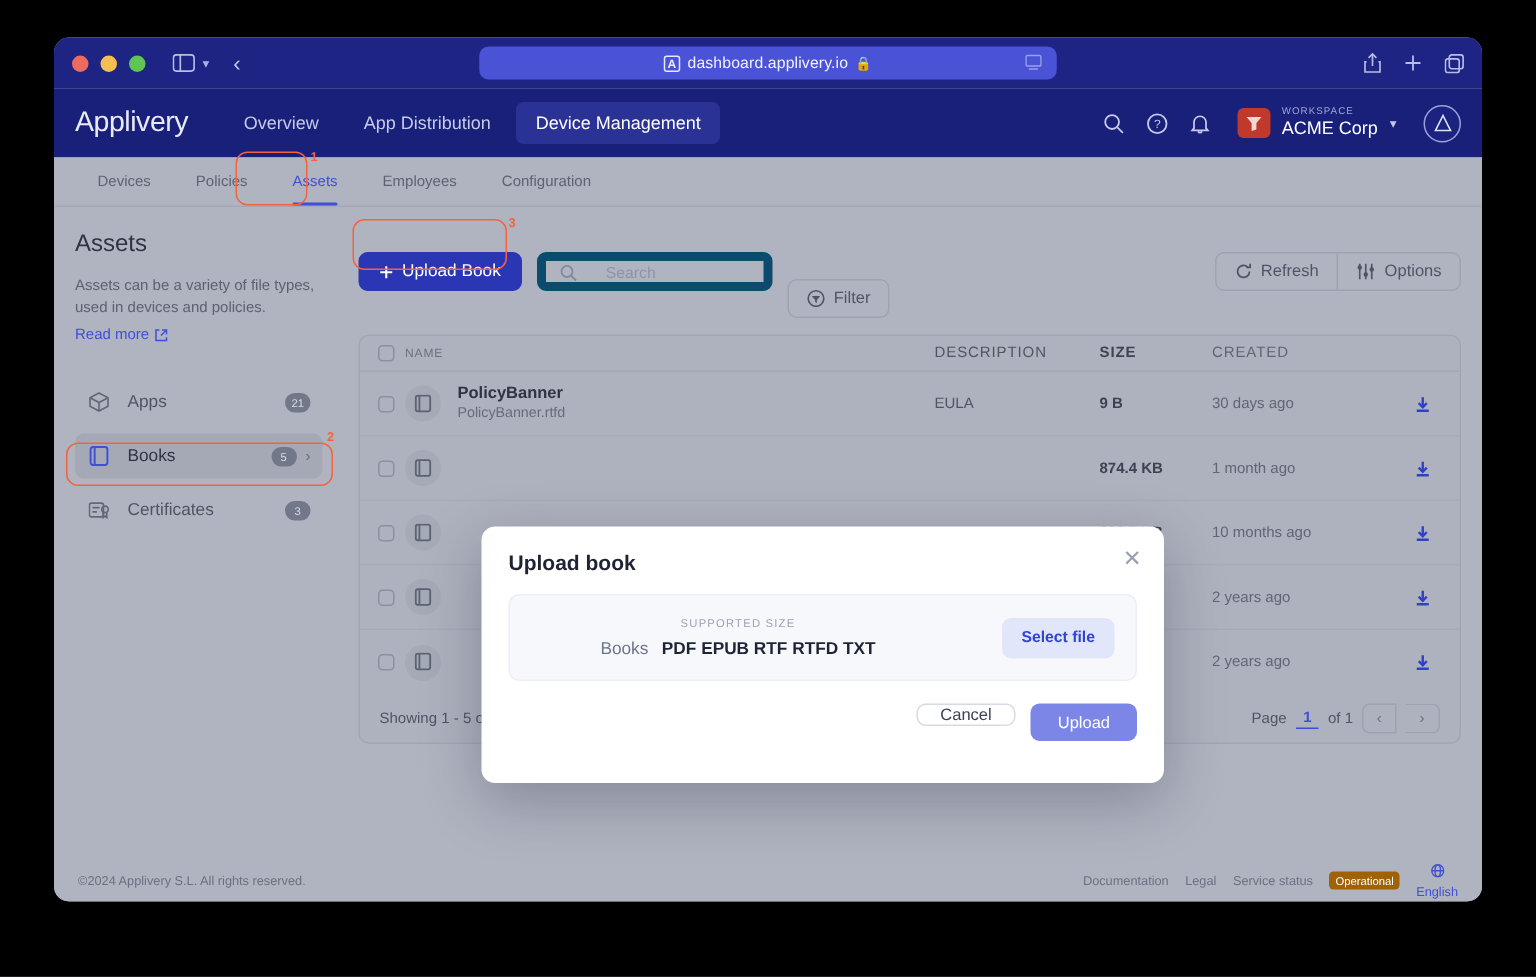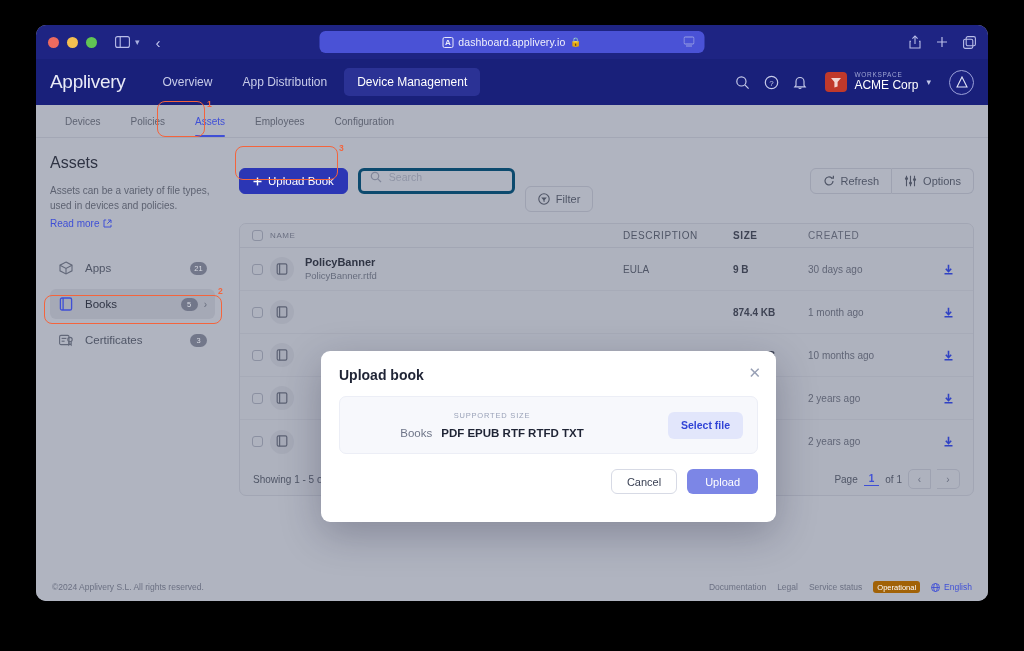--- a/index.html
+++ b/index.html
@@ -231,24 +231,24 @@
     border: 1px solid #2b36b5;
     color: #fff;
     font-size: 11.5px;
     height: 26px;
     padding: 0 13px;
     border-radius: 6px;
     display: flex; align-items: center; gap: 6px;
   }
   .search-box {
     width: 157px; height: 26px;
-    border: 3px solid #0c4a6e;
+    border: 6px solid #0c4a6e;
     border-radius: 6px;
-    display: flex; align-items: flex-start;
-    gap: 7px; padding: 0 9px;
+    display: flex; align-items: flex-end;
+    gap: 19px; padding: 0 9px;
     color: #82879a;
   }
   .search-box input {
     border: none; background: transparent; outline: none;
     font-size: 10.5px; color: #5d6271;
     font-family: "Liberation Sans", sans-serif;
     width: 110px;
   }
   .search-box input::placeholder { color: #8f94a5; }
   .btn-ghost {
@@ -345,21 +345,21 @@
     height: 28px;
     display: flex; align-items: center;
     padding: 0 16px;
     font-size: 8.5px; color: #6b7082;
   }
   .footer-right { margin-left: auto; display: flex; align-items: center; gap: 11px; }
   .status-badge {
     background: #a16207; color: #fff;
     font-size: 7.5px; padding: 1.5px 4px; border-radius: 3px;
   }
-  .lang { color: #3f4fd6; display: flex; align-items: center; gap: 4px; }
+  .lang { color: #3f4fd6; display: flex; align-items: center; gap: 4px; flex-direction: column; }
 
   
   .modal {
     position: absolute;
     left: 285px; top: 246px;
     width: 455px; height: 171px;
     background: #ffffff;
     border-radius: 9px;
     box-shadow: 0 12px 40px rgba(20,22,50,.28);
     padding: 16px 18px 14px 18px;
@@ -394,21 +394,21 @@
     height: 27px; padding: 0 13px;
     border: none; border-radius: 6px;
   }
   .modal-actions {
     display: flex; justify-content: flex-end; gap: 10px;
     margin-top: 15px;
   }
   .btn-cancel {
     background: #fff; border: 1px solid #d7dae5;
     color: #3a4154; font-size: 11px;
-    height: 25px; padding: 0 15px; border-radius: 6px;
+    height: 15px; padding: 0 15px; border-radius: 6px;
   }
   .btn-upload {
     background: #7c86e6; border: none;
     color: #ffffff; font-size: 11px;
     height: 25px; padding: 0 18px; border-radius: 6px;
   }
 
   svg { display: block; }
 </style>
 </head>

